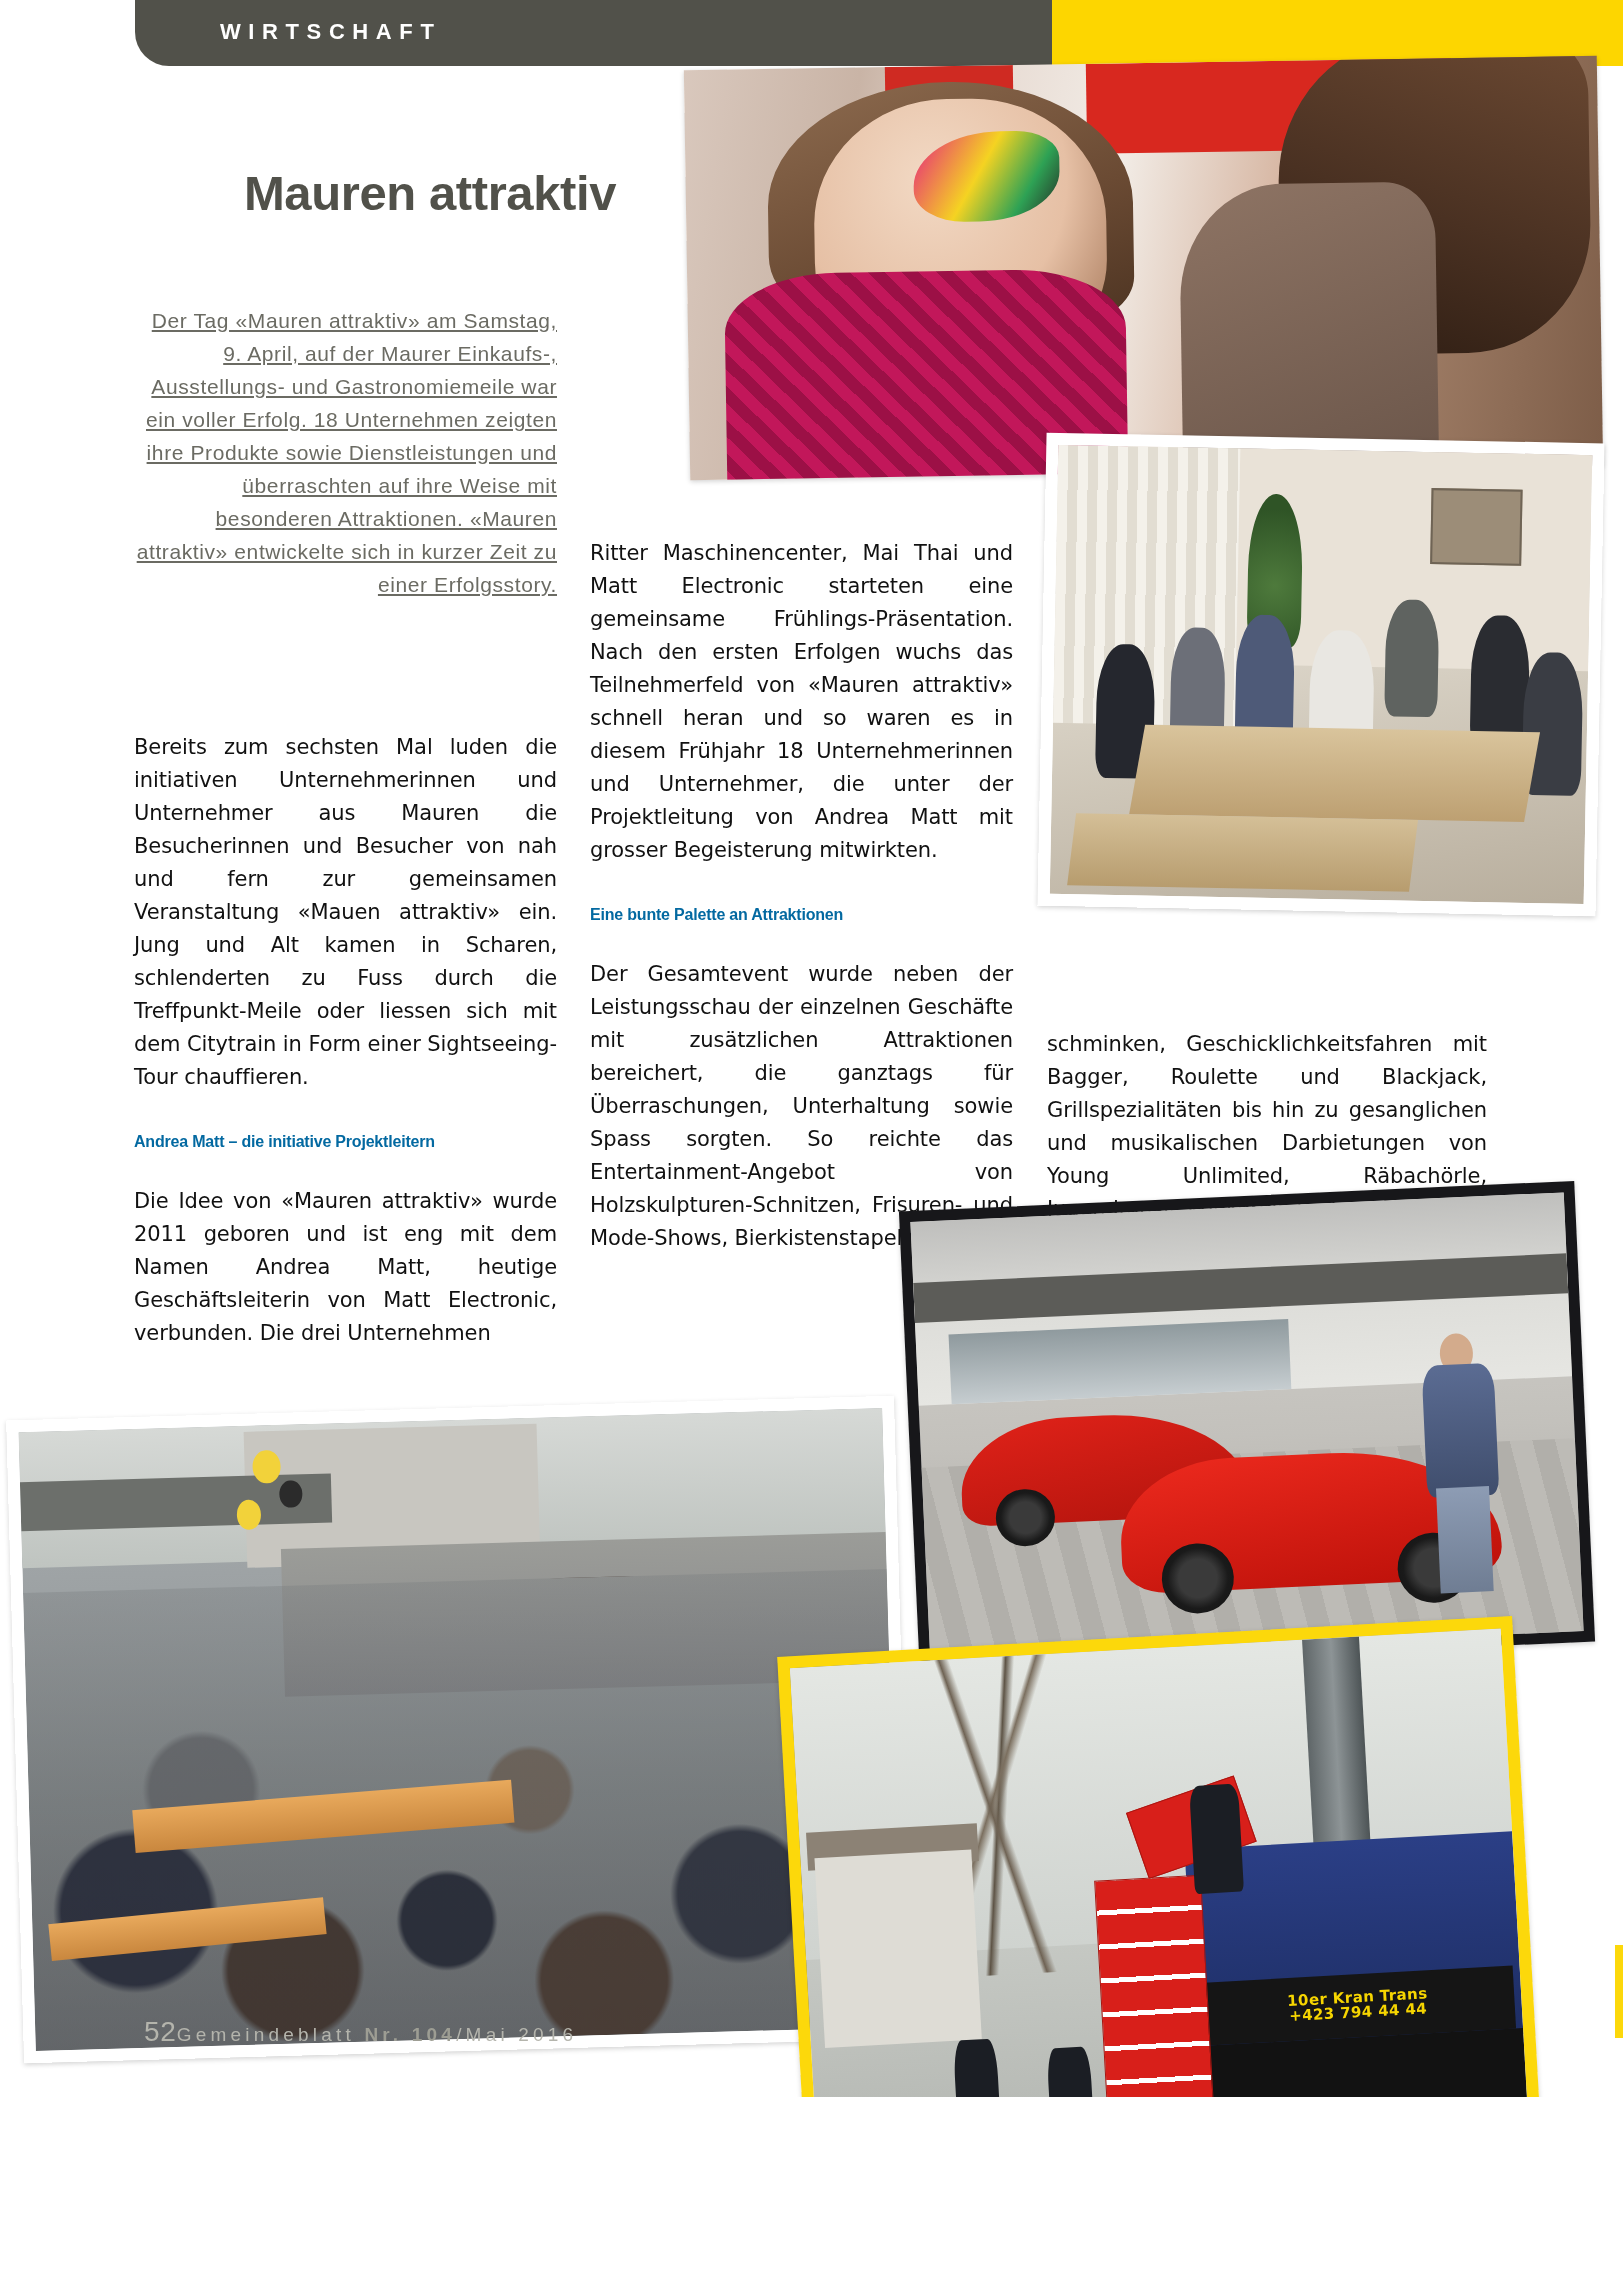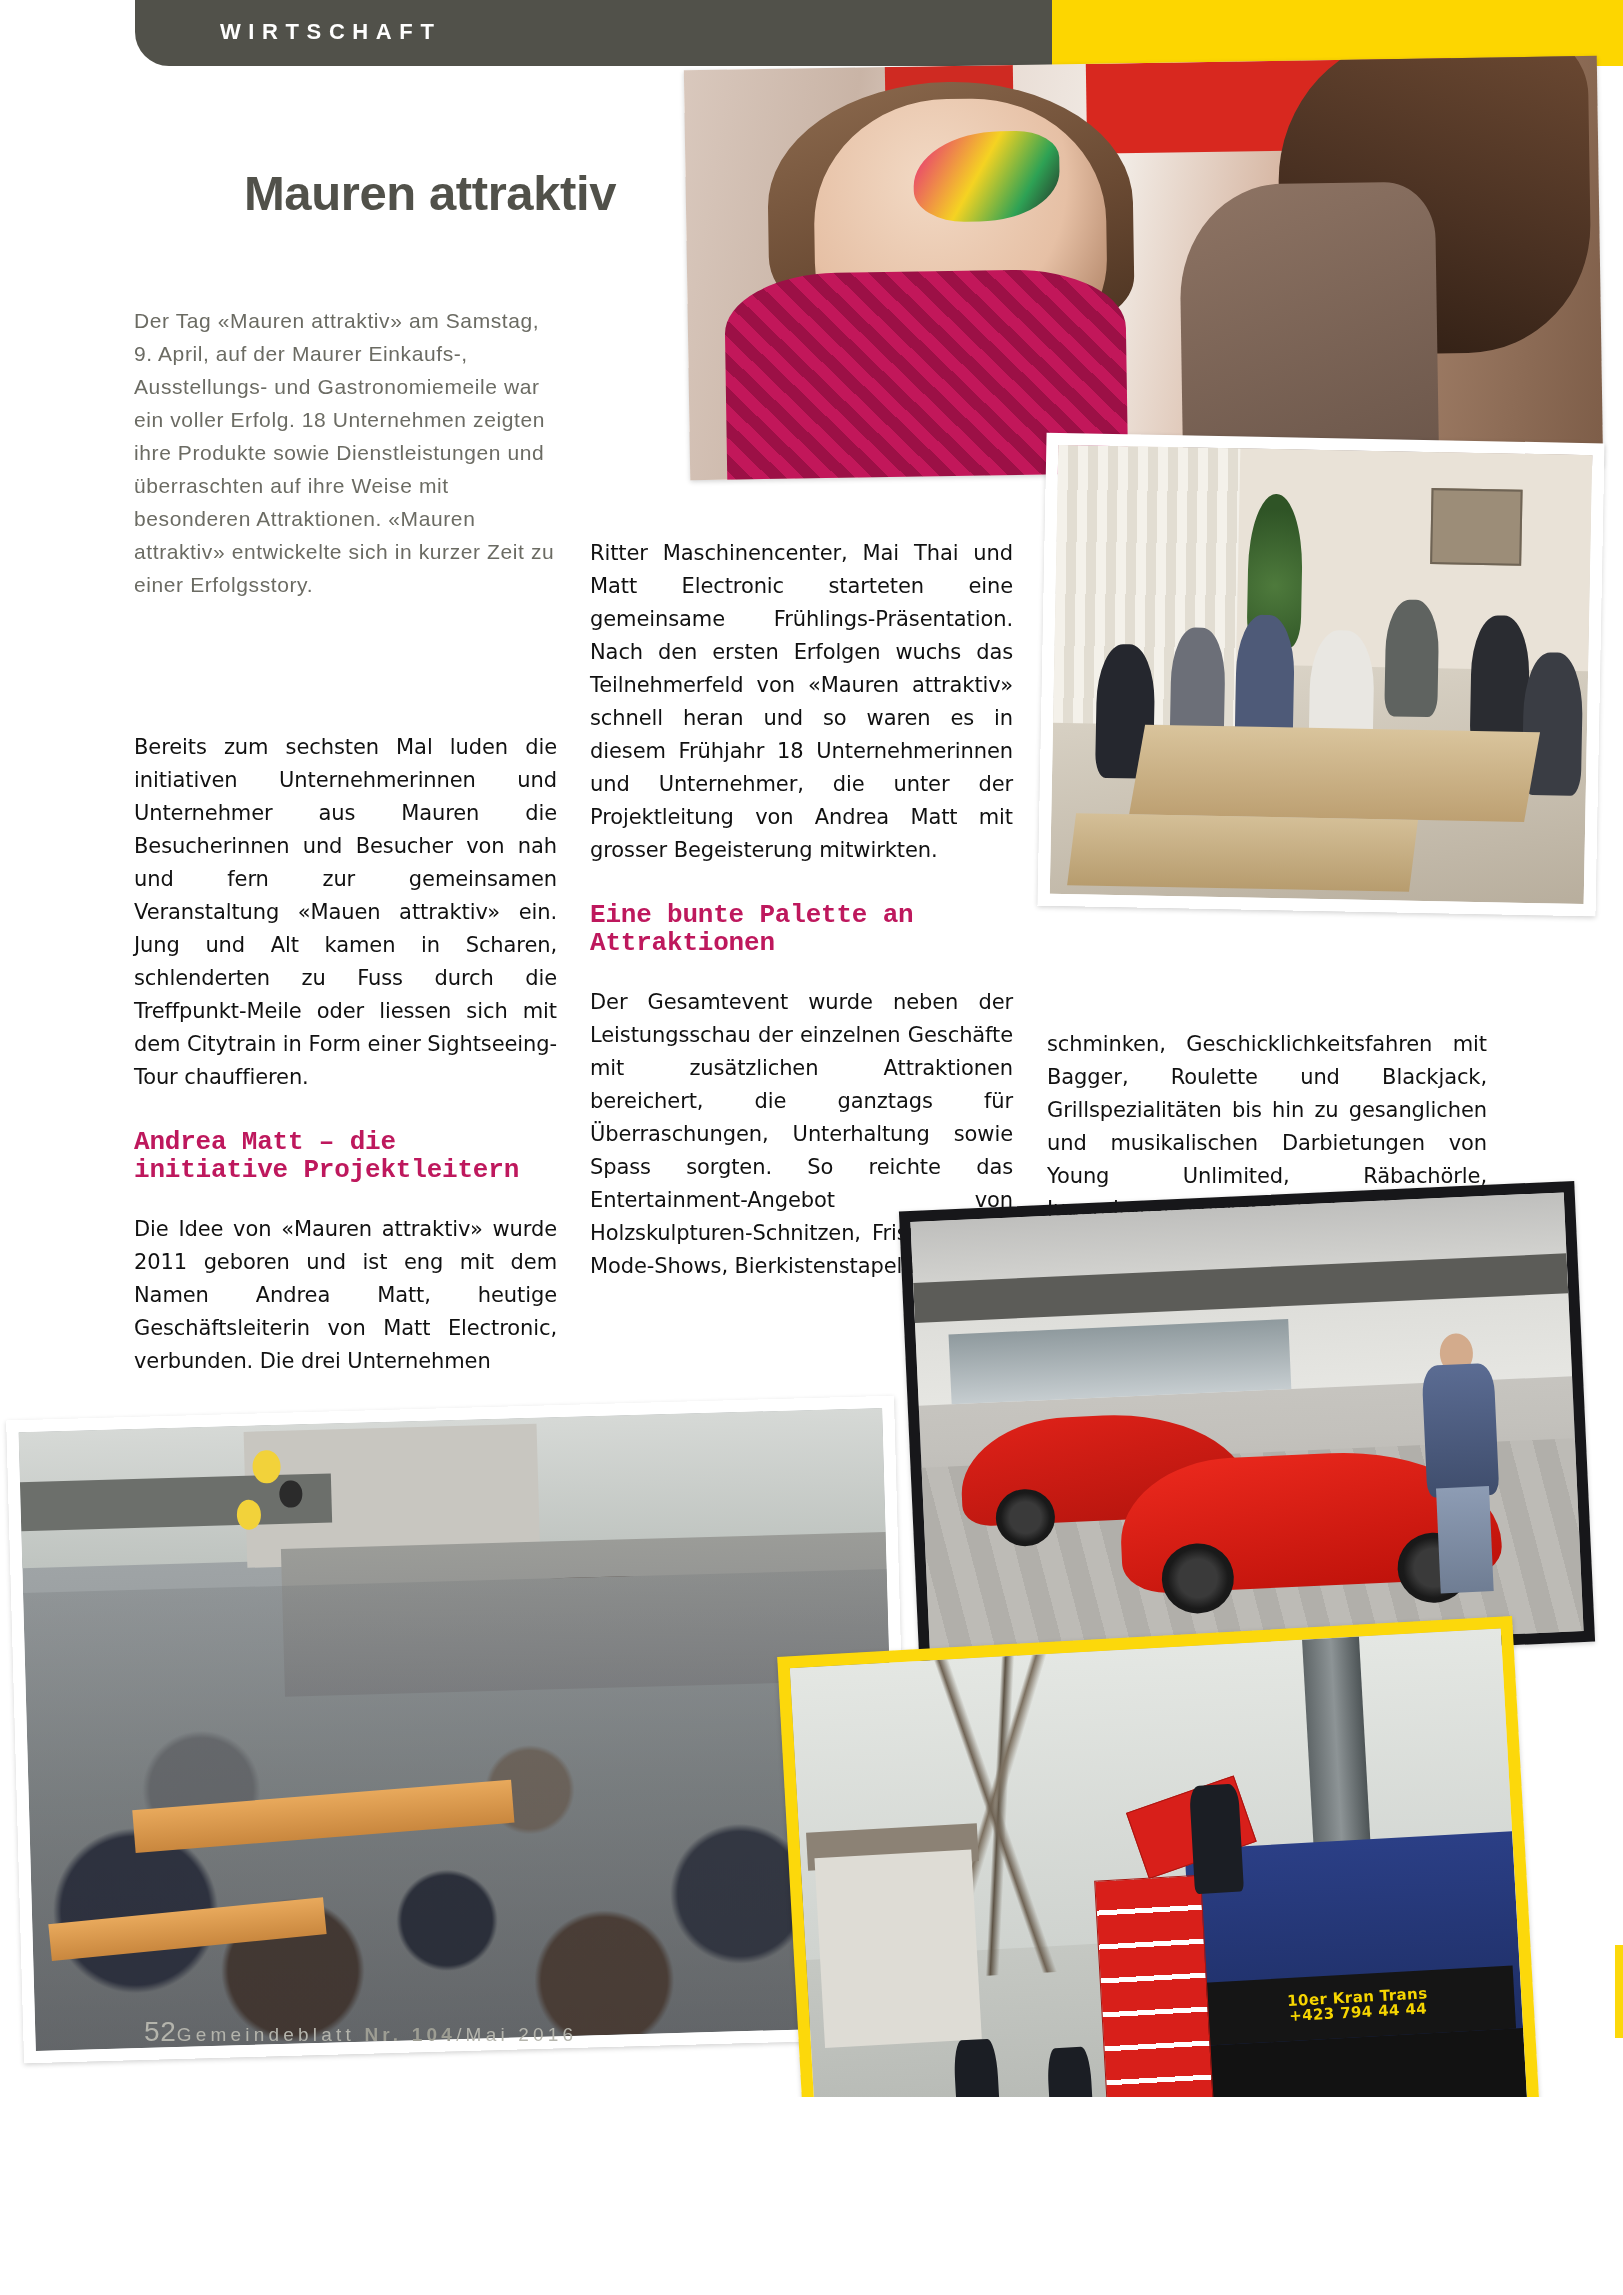--- a/index.html
+++ b/index.html
@@ -63,40 +63,41 @@
 
   
   .col { position: absolute; z-index: 9; }
 
   .lead {
     color: #6b6b63;
     font-size: 21px;
     line-height: 33px;
     letter-spacing: 0.6px;
     font-family: "Liberation Sans", sans-serif;
-    text-align: left;
+    text-align: right;
+    text-decoration: underline;
   }
 
   .body-text {
     color: #111111;
     font-size: 21px;
     line-height: 33px;
     text-align: justify;
     font-family: "DejaVu Sans", sans-serif;
     font-weight: 400;
     letter-spacing: -0.1px;
     -webkit-hyphens: none; hyphens: none;
   }
 
   .subhead {
-    color: #be185d;
-    font-size: 26px;
+    color: #0369a1;
+    font-size: 16px;
     line-height: 28px;
     font-weight: 700;
-    font-family: Liberation Mono, monospace;
+    font-family: Liberation Sans, sans-serif;
     letter-spacing: -0.2px;
   }
 
   .gap-sm { height: 29px; }
   .gap-md { height: 34px; }
 
   
   #col1 { left: 134px; top: 304px;  width: 423px; }
   #col1b{ left: 134px; top: 731px;  width: 423px; }
   #col2 { left: 590px; top: 537px;  width: 423px; }

